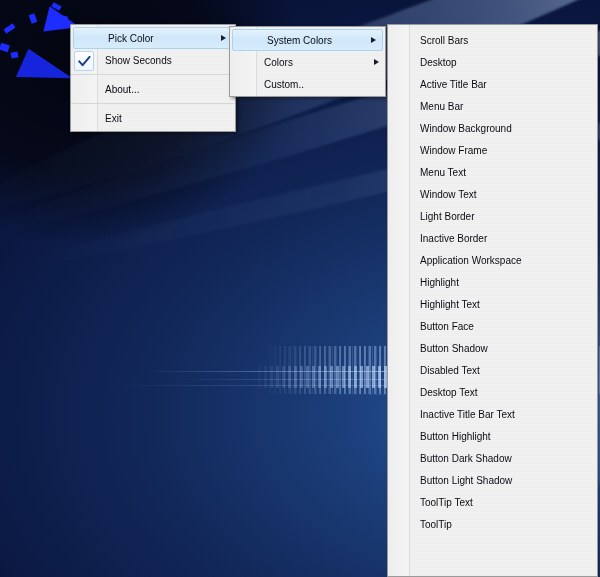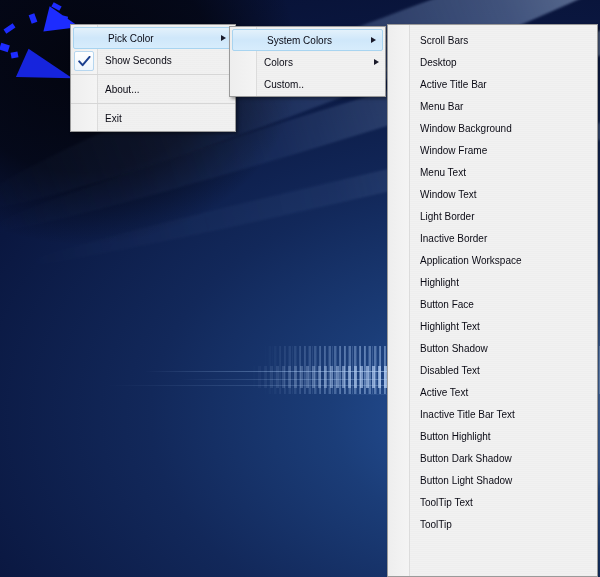--- a/index.html
+++ b/index.html
@@ -289,33 +289,33 @@
       <div class="mi">
         <span class="lbl">Inactive Border</span>
       </div>
       <div class="mi">
         <span class="lbl">Application Workspace</span>
       </div>
       <div class="mi">
         <span class="lbl">Highlight</span>
       </div>
       <div class="mi">
+        <span class="lbl">Highlight Text</span>
+      </div>
+      <div class="mi">
         <span class="lbl">Button Face</span>
       </div>
       <div class="mi">
-        <span class="lbl">Highlight Text</span>
-      </div>
-      <div class="mi">
         <span class="lbl">Button Shadow</span>
       </div>
       <div class="mi">
         <span class="lbl">Disabled Text</span>
       </div>
       <div class="mi">
-        <span class="lbl">Active Text</span>
+        <span class="lbl">Desktop Text</span>
       </div>
       <div class="mi">
         <span class="lbl">Inactive Title Bar Text</span>
       </div>
       <div class="mi">
         <span class="lbl">Button Highlight</span>
       </div>
       <div class="mi">
         <span class="lbl">Button Dark Shadow</span>
       </div>

